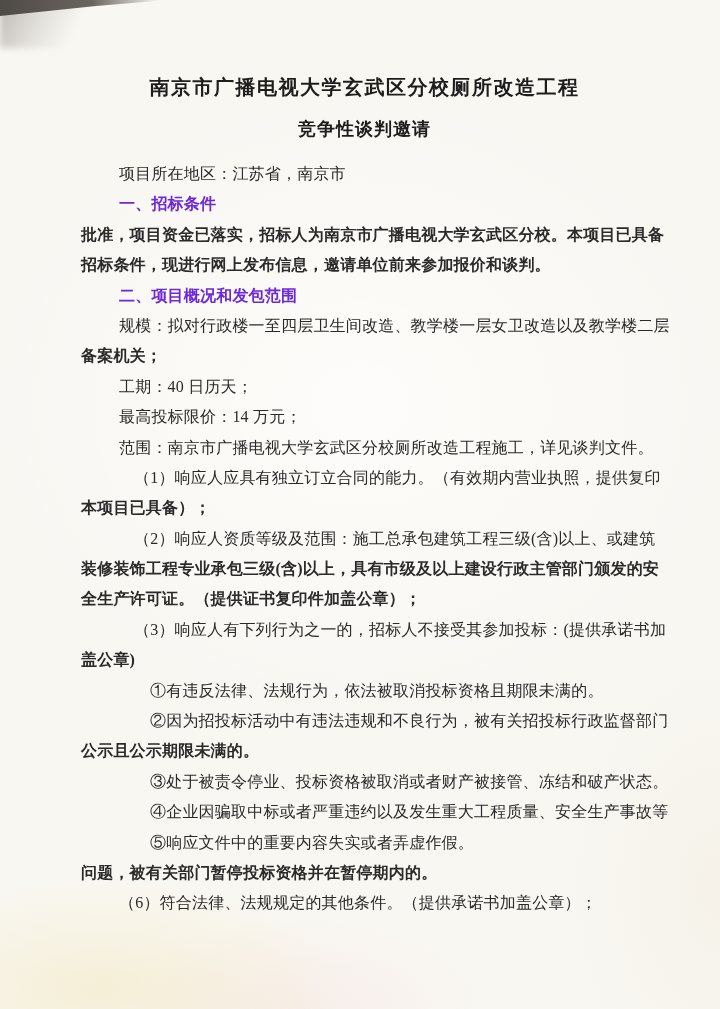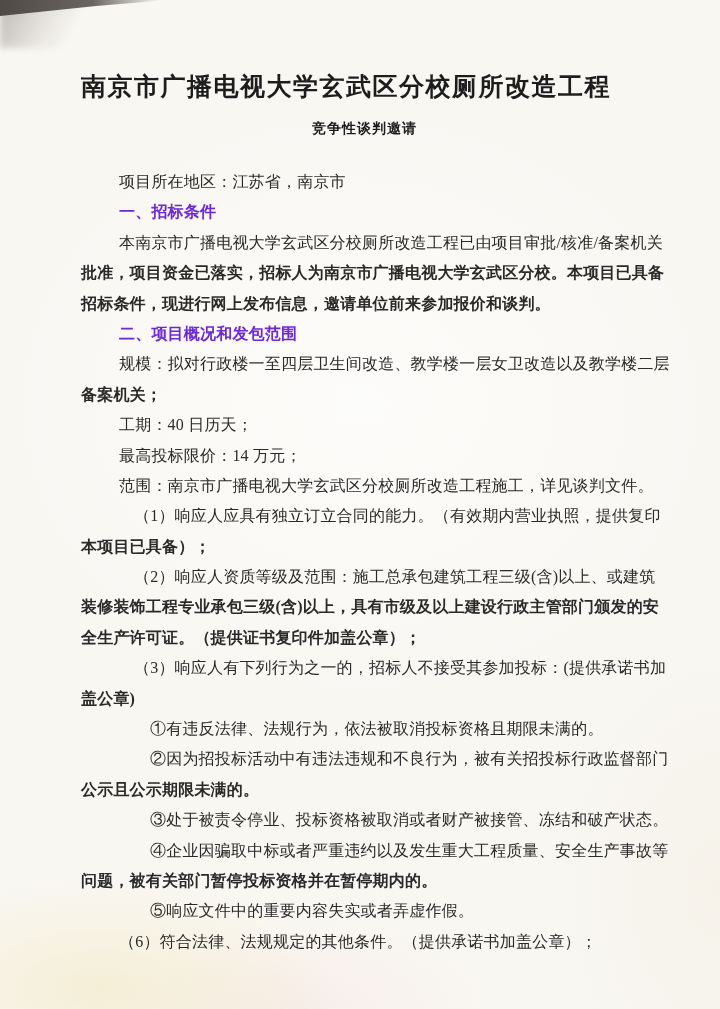--- a/index.html
+++ b/index.html
@@ -31,38 +31,39 @@
     filter: blur(3px);
   }
 
   .sheet {
     position: relative;
     width: 100%; height: 100%;
     padding: 74px 72px 0 81px;
   }
 
   .doc-title {
-    font-size: 25px;
+    text-align: center;
+    font-size: 20px;
     font-weight: 700;
     letter-spacing: 1.5px;
     color: #1d1d1d;
     line-height: 26px;
   }
   .doc-subtitle {
     text-align: center;
-    font-size: 14px;
+    font-size: 18px;
     font-weight: 700;
     letter-spacing: 1px;
     color: #1d1d1d;
     line-height: 24px;
     margin-top: 17px;
   }
 
   .doc-body {
-    margin-top: 26px;
+    margin-top: 18px;
     font-size: 16px;
     color: #2a2a2a;
   }
   .line {
     height: 30.4px;
     line-height: 30.4px;
     white-space: nowrap;
     letter-spacing: 0.2px;
   }
   .l-para   { text-indent: 38px; }
@@ -77,38 +78,37 @@
 
 <div class="corner-shadow"></div>
 <div class="corner-dark"></div>
 
 <div class="sheet">
   <div class="doc-title">南京市广播电视大学玄武区分校厕所改造工程</div>
   <div class="doc-subtitle">竞争性谈判邀请</div>
   <div class="doc-body" id="doc-body">
       <div class="line l-para">项目所在地区：江苏省，南京市</div>
       <div class="line l-head">一、招标条件</div>
-      <div class="line l-para">本南京市广播电视大学玄武区分校厕所改造工程已由项目审批/核准/备案机关</div>
       <div class="line l-flush">批准，项目资金已落实，招标人为南京市广播电视大学玄武区分校。本项目已具备</div>
       <div class="line l-flush">招标条件，现进行网上发布信息，邀请单位前来参加报价和谈判。</div>
       <div class="line l-head">二、项目概况和发包范围</div>
       <div class="line l-para">规模：拟对行政楼一至四层卫生间改造、教学楼一层女卫改造以及教学楼二层</div>
       <div class="line l-flush">备案机关；</div>
       <div class="line l-para">工期：40 日历天；</div>
       <div class="line l-para">最高投标限价：14 万元；</div>
       <div class="line l-para">范围：南京市广播电视大学玄武区分校厕所改造工程施工，详见谈判文件。</div>
       <div class="line l-item">（1）响应人应具有独立订立合同的能力。（有效期内营业执照，提供复印</div>
       <div class="line l-flush">本项目已具备）；</div>
       <div class="line l-item">（2）响应人资质等级及范围：施工总承包建筑工程三级(含)以上、或建筑</div>
       <div class="line l-flush">装修装饰工程专业承包三级(含)以上，具有市级及以上建设行政主管部门颁发的安</div>
       <div class="line l-flush">全生产许可证。（提供证书复印件加盖公章）；</div>
       <div class="line l-item">（3）响应人有下列行为之一的，招标人不接受其参加投标：(提供承诺书加</div>
       <div class="line l-flush">盖公章)</div>
       <div class="line l-circle">①有违反法律、法规行为，依法被取消投标资格且期限未满的。</div>
       <div class="line l-circle">②因为招投标活动中有违法违规和不良行为，被有关招投标行政监督部门</div>
       <div class="line l-flush">公示且公示期限未满的。</div>
       <div class="line l-circle">③处于被责令停业、投标资格被取消或者财产被接管、冻结和破产状态。</div>
       <div class="line l-circle">④企业因骗取中标或者严重违约以及发生重大工程质量、安全生产事故等</div>
+      <div class="line l-circle">⑤响应文件中的重要内容失实或者弄虚作假。</div>
       <div class="line l-flush">问题，被有关部门暂停投标资格并在暂停期内的。</div>
-      <div class="line l-circle">⑤响应文件中的重要内容失实或者弄虚作假。</div>
       <div class="line l-item6">（6）符合法律、法规规定的其他条件。（提供承诺书加盖公章）；</div>
     </div>
 </div>
 
 </body></html>

